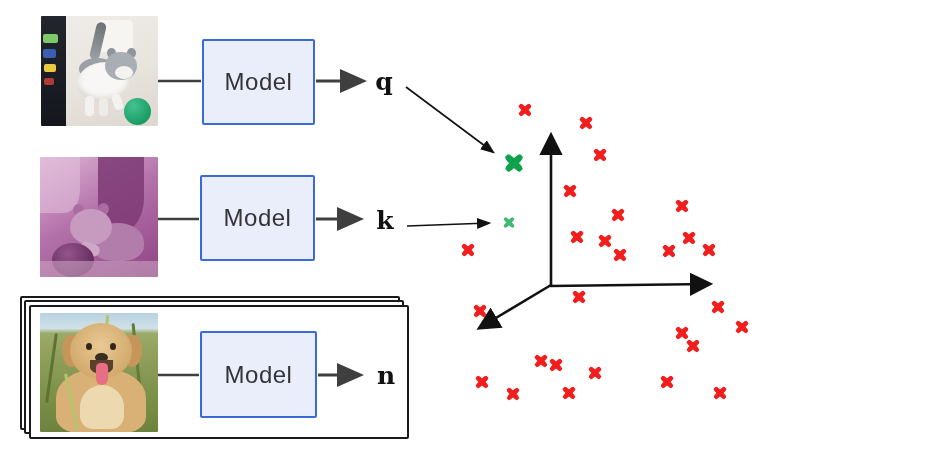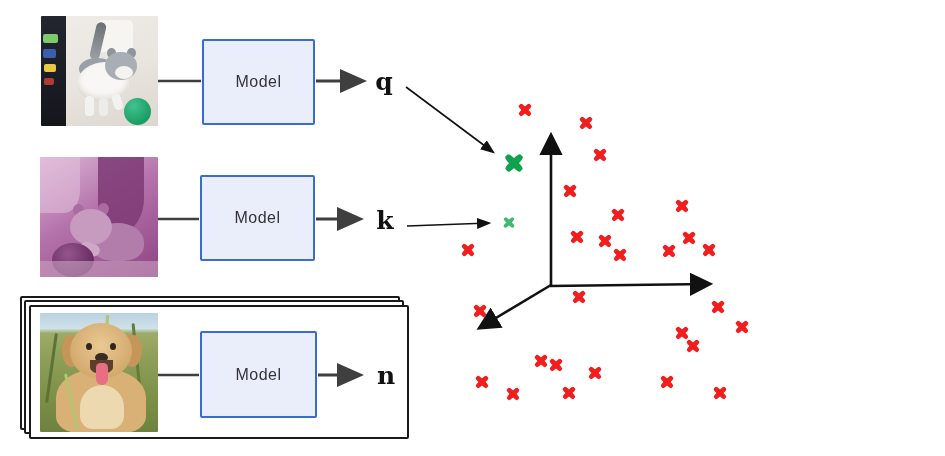--- a/index.html
+++ b/index.html
@@ -6,21 +6,21 @@
   #canvas{
     position:relative;width:945px;height:456px;background:#ffffff;overflow:hidden;
     font-family:"Liberation Sans",sans-serif;
   }
   
   .model-box{
     position:absolute;display:flex;align-items:center;justify-content:center;
     background:var(--model-box-fill,#eaeefb);
     border:2.5px solid var(--model-box-border,#3a6ad4);
     border-radius:2px;box-sizing:border-box;
-    color:#343438;font-size:16px;letter-spacing:.5px;
+    color:#343438;font-size:24px;letter-spacing:.5px;
   }
   
   .vec-label{
     position:absolute;font-family:"DejaVu Serif",serif;font-weight:700;
     font-size:25px;color:#111;transform:translate(-50%,-50%);
   }
   
   .photo{position:absolute;overflow:hidden;border-radius:1px;}
   .photo *{position:absolute;}
   

